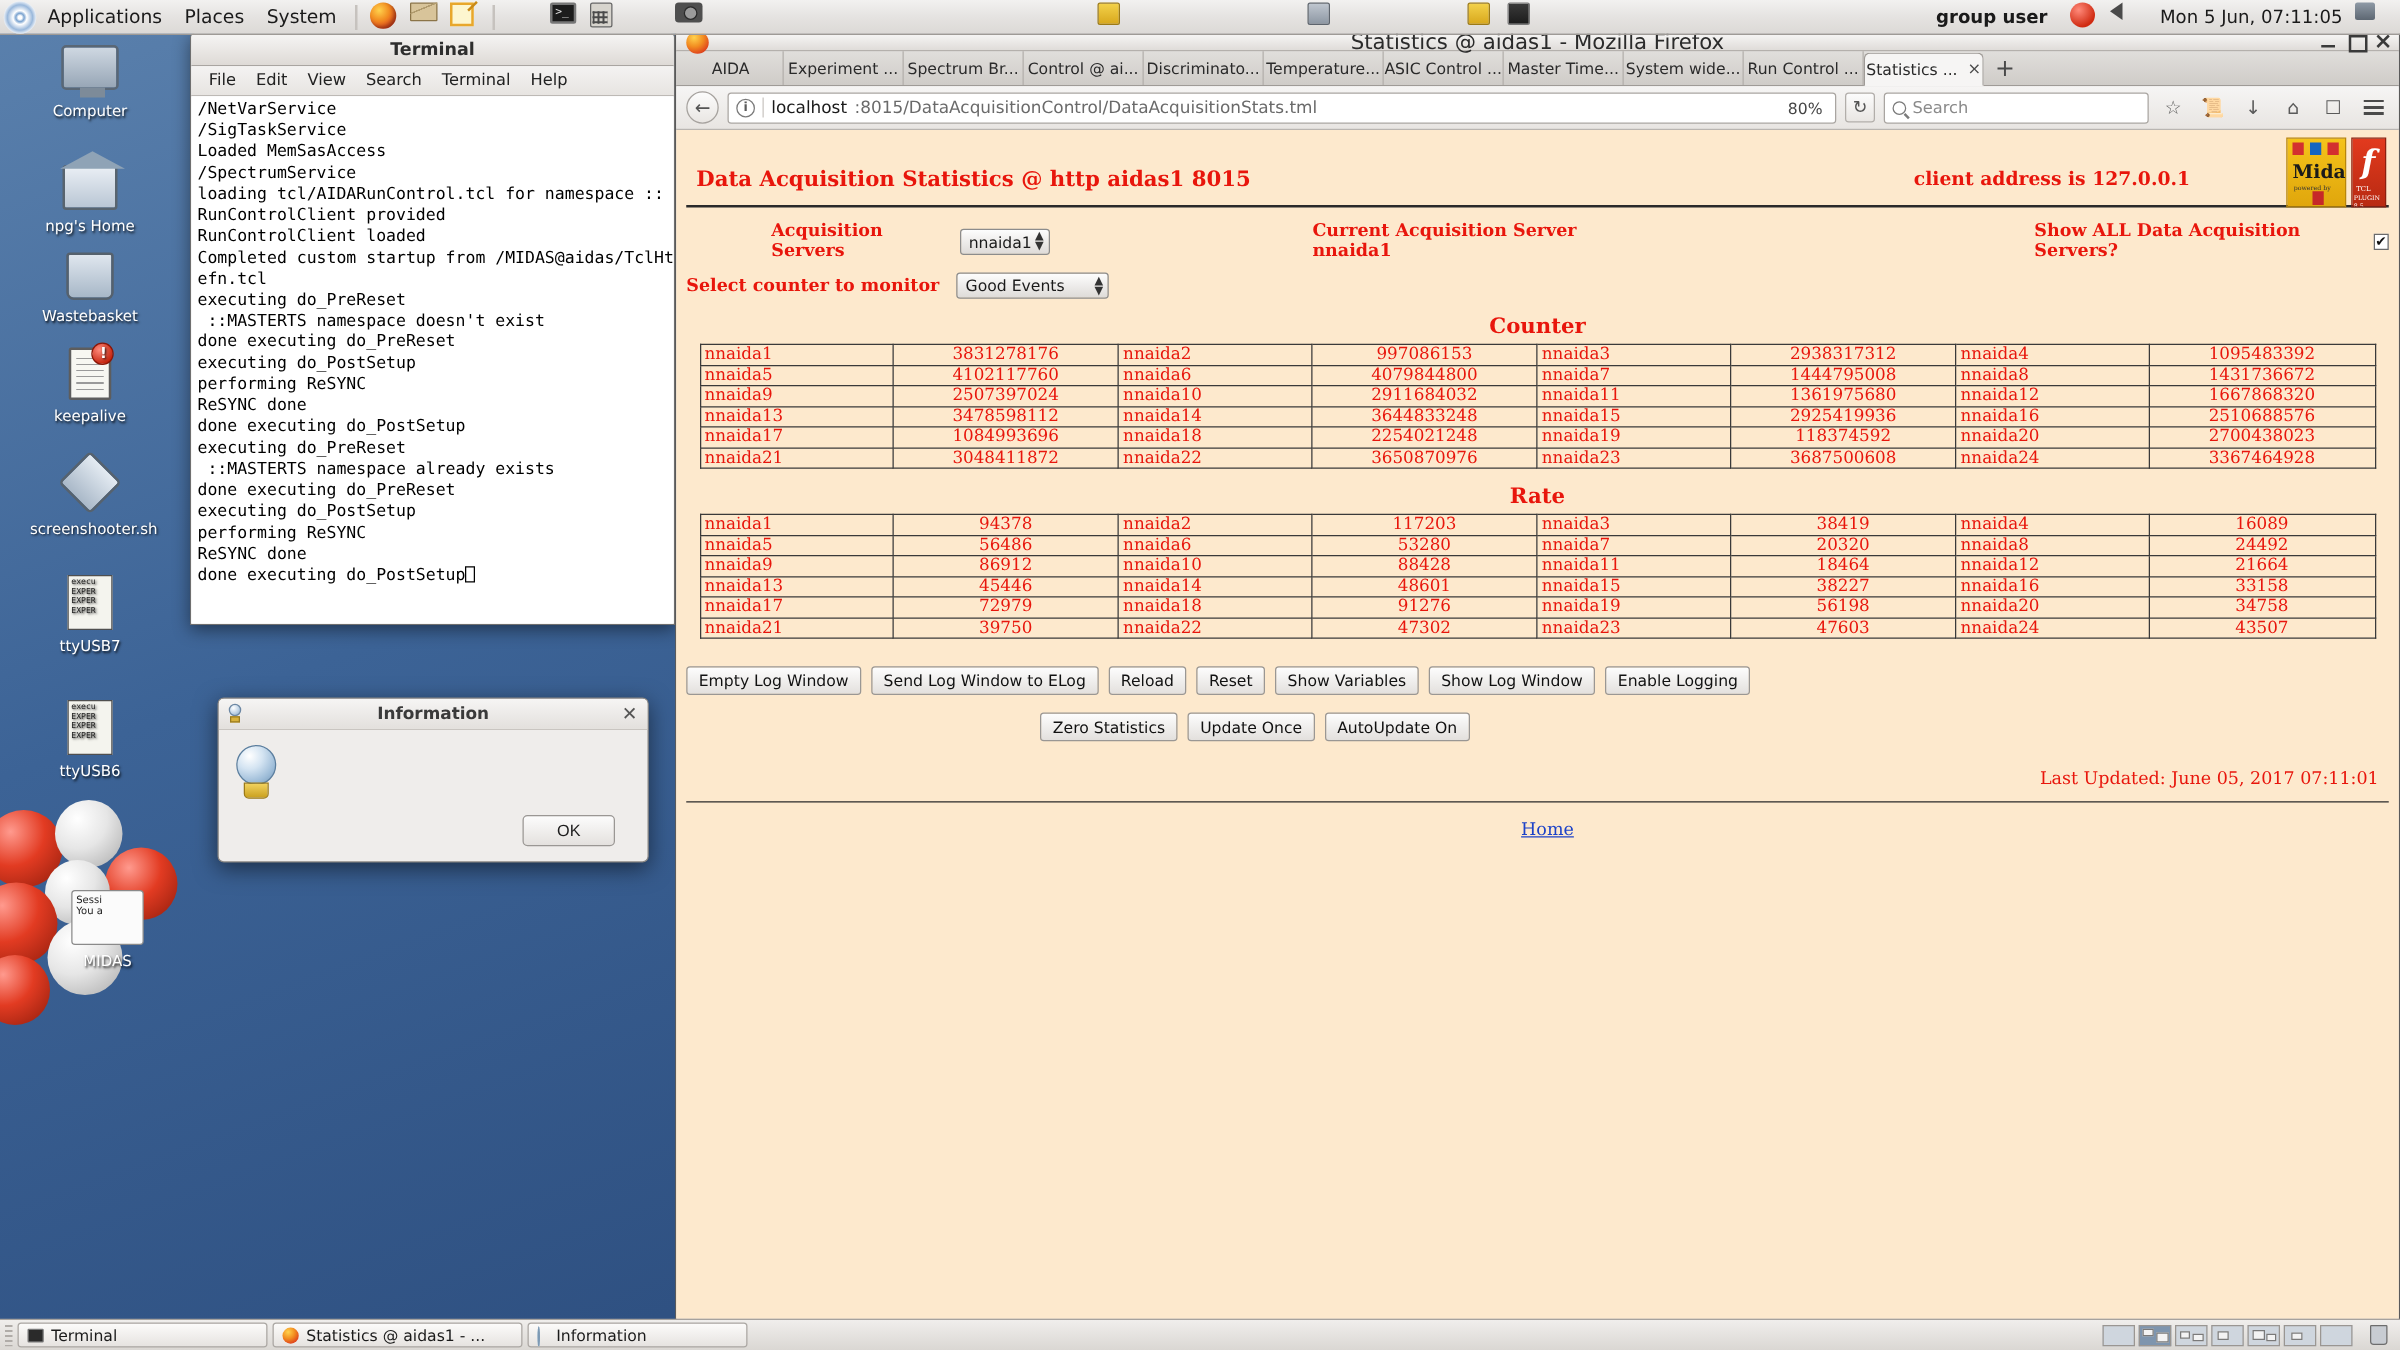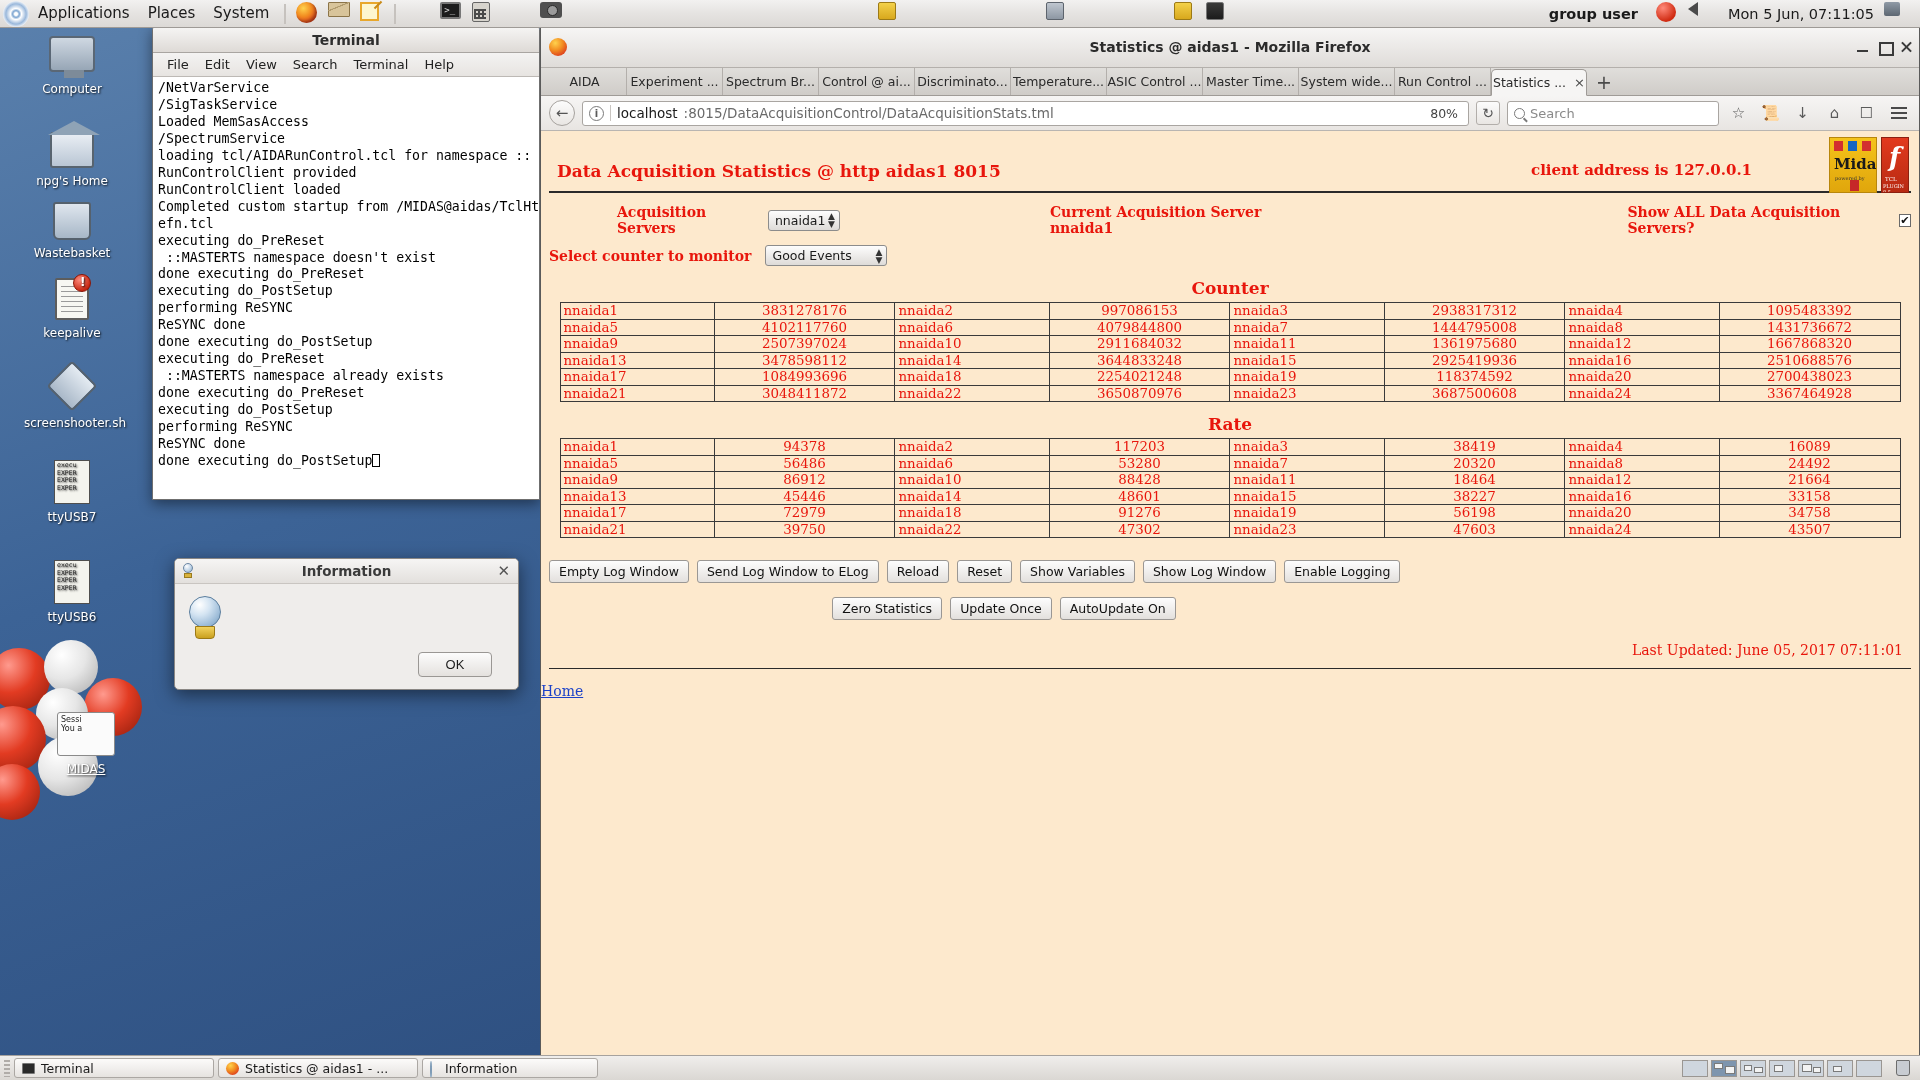--- a/index.html
+++ b/index.html
@@ -205,23 +205,23 @@
     border: 1px solid #9a9794; border-radius: 4px; color: #1c1c1c; cursor: pointer;
   }
 
   
   .ff-win {
     position: absolute; left: 540px; top: 26px; width: 1380px; height: 1030px;
     background: #f2f1f0; border: 1px solid #5a5a5a;
     display: flex; flex-direction: column;
   }
   .ff-title {
-    height: 41px; background: linear-gradient(to bottom, #f7f6f5, #dfdcd9);
+    height: 14px; background: linear-gradient(to bottom, #f7f6f5, #dfdcd9);
     border-bottom: 1px solid #b4b0ac; display: flex; align-items: center;
-    font-size: 14px; font-weight: bold; color: #2b2b2b; position: relative;
+    font-size: 17px; font-weight: normal; color: #2b2b2b; position: relative;
   }
   .ff-title .tt { position: absolute; left: 0; right: 0; text-align: center; }
   .ff-title .ffico {
     width: 18px; height: 18px; border-radius: 50%; margin-left: 8px; z-index: 2;
     background: radial-gradient(circle at 35% 28%, #ffd24d 0%, #f28d21 42%, #e0471d 75%, #a32a14 100%);
   }
   .ff-winbtns { position: absolute; right: 6px; display: flex; gap: 9px; z-index: 2; }
   .wb { width: 13px; height: 13px; position: relative; }
   .wb-min:after{content:'';position:absolute;bottom:2px;left:1px;width:11px;height:2px;background:#3a3a3a;}
   .wb-max:after{content:'';position:absolute;top:1px;left:1px;width:11px;height:10px;border:2px solid #3a3a3a;}
@@ -352,21 +352,21 @@
 
   .btnrow1 { display: flex; gap: 8px; padding: 22px 8px 0 8px; }
   .btnrow2 { display: flex; gap: 8px; justify-content: center; padding: 14px 8px 0 8px; padding-right: 460px;}
   .wbtn {
     height: 23px; padding: 0 9px; font-size: 12.5px; font-family: "DejaVu Sans", sans-serif;
     background: linear-gradient(to bottom,#fdfdfd,#e3e0dd); border: 1px solid #9a9794;
     border-radius: 3px; color: #111; cursor: pointer;
   }
   .last-upd { text-align: right; color: #e8160c; font-size: 14px; padding: 22px 16px 0 0; }
   hr.rule2 { border: none; border-top: 1.5px solid #2a2a2a; margin: 10px 8px 0 8px; }
-  .home-link { color: #1c42c8; font-size: 14px; padding: 14px 0 0 0; text-decoration: underline; cursor: pointer; }
+  .home-link { color: #1c42c8; font-size: 14px; padding: 14px 0 0 16px; text-decoration: underline; cursor: pointer; text-align: center; }
 
   
   .taskbar {
     position: absolute; left: 0; bottom: 0; width: 1920px; height: 25px;
     background: linear-gradient(to bottom,#f0eeec,#dad7d3);
     border-top: 1px solid #a6a29e; display: flex; align-items: center; padding: 0 4px; z-index: 100;
   }
   .tb-grip { width: 6px; height: 17px;
     background: repeating-linear-gradient(to bottom, #b0aca8 0 2px, transparent 2px 4px); margin-right: 4px;}
   .tb-item {
@@ -426,21 +426,21 @@
 
 <div class="molecule">
   <div class="mol-ball ball-red" style="left:8px;  top:8px;  width:62px; height:62px;"></div>
   <div class="mol-ball ball-white" style="left:64px; top:0px;  width:54px; height:54px;"></div>
   <div class="mol-ball ball-red" style="left:104px;top:38px; width:58px; height:58px;"></div>
   <div class="mol-ball ball-white" style="left:56px; top:48px; width:52px; height:52px;"></div>
   <div class="mol-ball ball-red" style="left:0px;  top:66px; width:66px; height:66px;"></div>
   <div class="mol-ball ball-white" style="left:58px; top:96px; width:60px; height:60px;"></div>
   <div class="mol-ball ball-red" style="left:4px;  top:124px;width:56px; height:56px;"></div>
 </div>
-<div class="desk-icon" style="left:38px; top:712px;text-decoration:underline;">
+<div class="desk-icon" style="left:38px; top:712px;">
   <div style="width:58px;height:44px;margin:0 auto;background:#fbfbfb;border:1px solid #8a8a8a;border-radius:3px;font-size:8px;color:#222;text-align:left;padding:2px 3px;text-shadow:none;line-height:9px;">Sessi<br>You a</div>
   <div style="margin-top:6px">MIDAS</div>
 </div>
 
 <div class="term-win">
   <div class="term-title">
     <span>Terminal</span>
   </div>
   <div class="term-menubar">
     <span>File</span>

